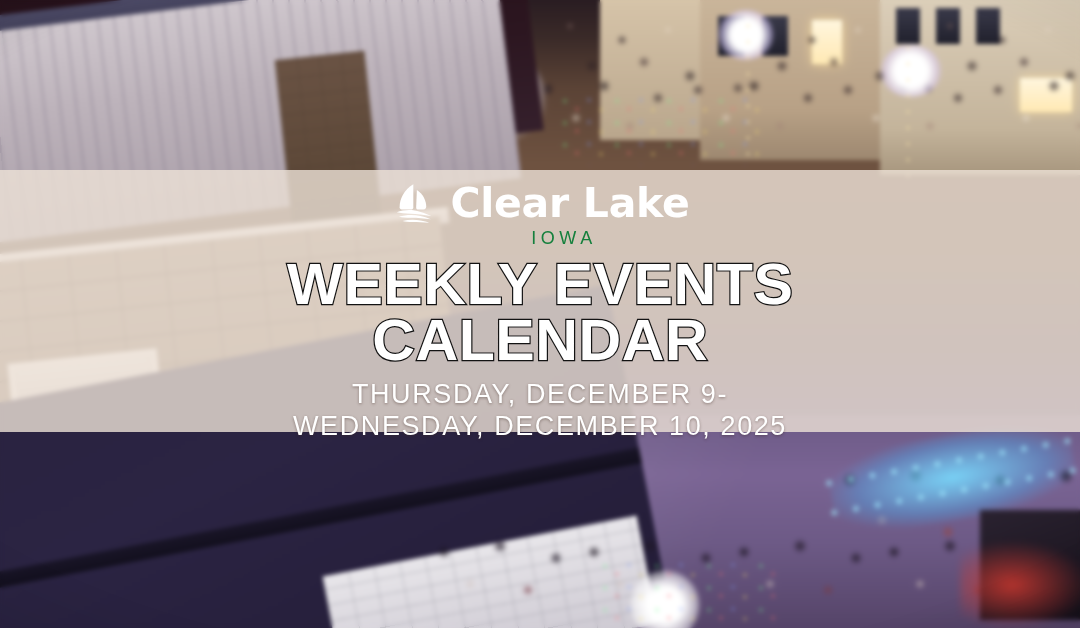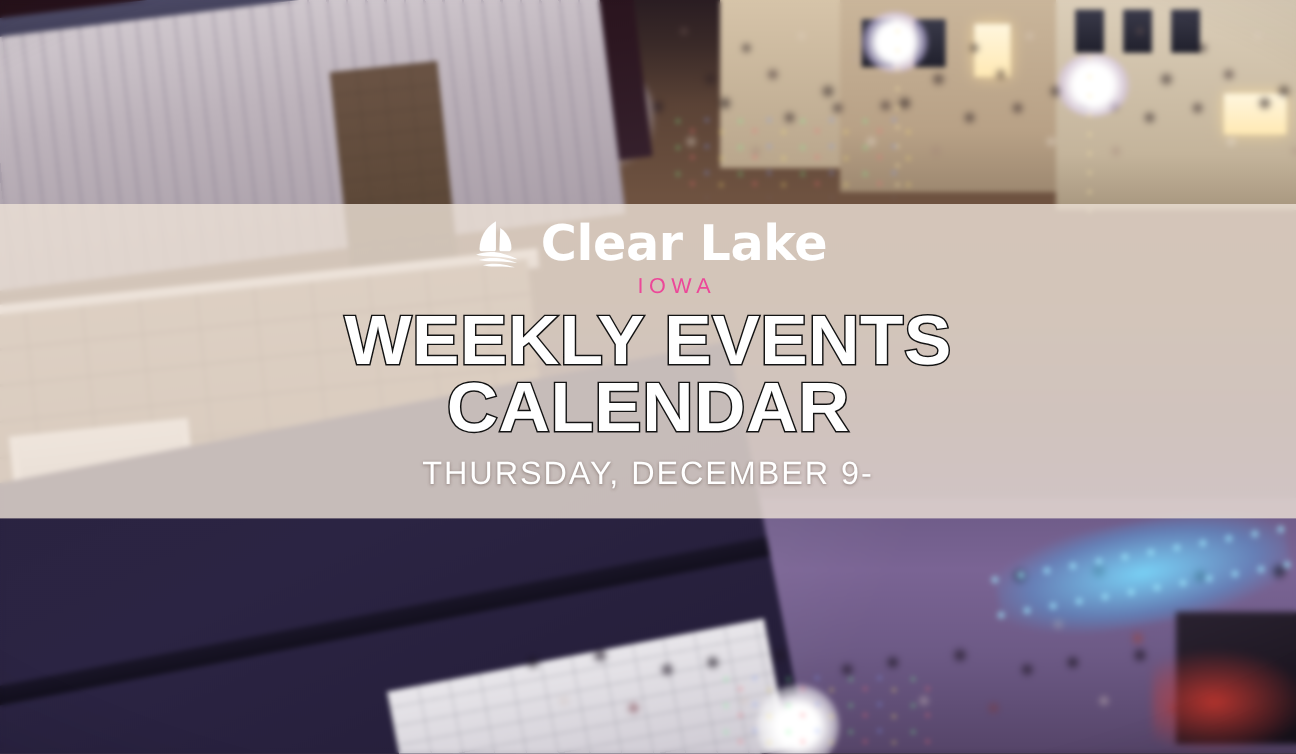--- a/index.html
+++ b/index.html
@@ -278,21 +278,21 @@
     margin-top:10px;
   }
   .logo-line{ display:flex; align-items:center; gap:14px; }
   .logo-mark{ width:46px; height:46px; display:block; }
   .logo-word{
     font-size:41px; font-weight:bold; color:#ffffff;
     letter-spacing:-.3px; line-height:1;
     font-family:"DejaVu Sans", sans-serif;
   }
   .logo-sub{
-    font-size:18px; color:#ec4899; letter-spacing:4.5px;
+    font-size:18px; color:#15803d; letter-spacing:4.5px;
     margin-top:3px; margin-left:48px; line-height:1;
     font-family:"Liberation Sans", sans-serif;
   }
 
   .title{
     margin-top:9px;
     font-family:"Liberation Sans", sans-serif;
     font-size:58px; font-weight:bold; line-height:.96;
     color:#ffffff; text-align:center;
     letter-spacing:.5px;
@@ -387,16 +387,17 @@
       <div class="logo-sub">IOWA</div>
     </div>
 
     <div class="title">
       <div>WEEKLY EVENTS</div>
       <div>CALENDAR</div>
     </div>
 
     <div class="subtitle">
       <div>THURSDAY, DECEMBER 9-</div>
+      <div>WEDNESDAY, DECEMBER 10, 2025</div>
     </div>
 
   </div>
 </div>
 
 </body></html>

